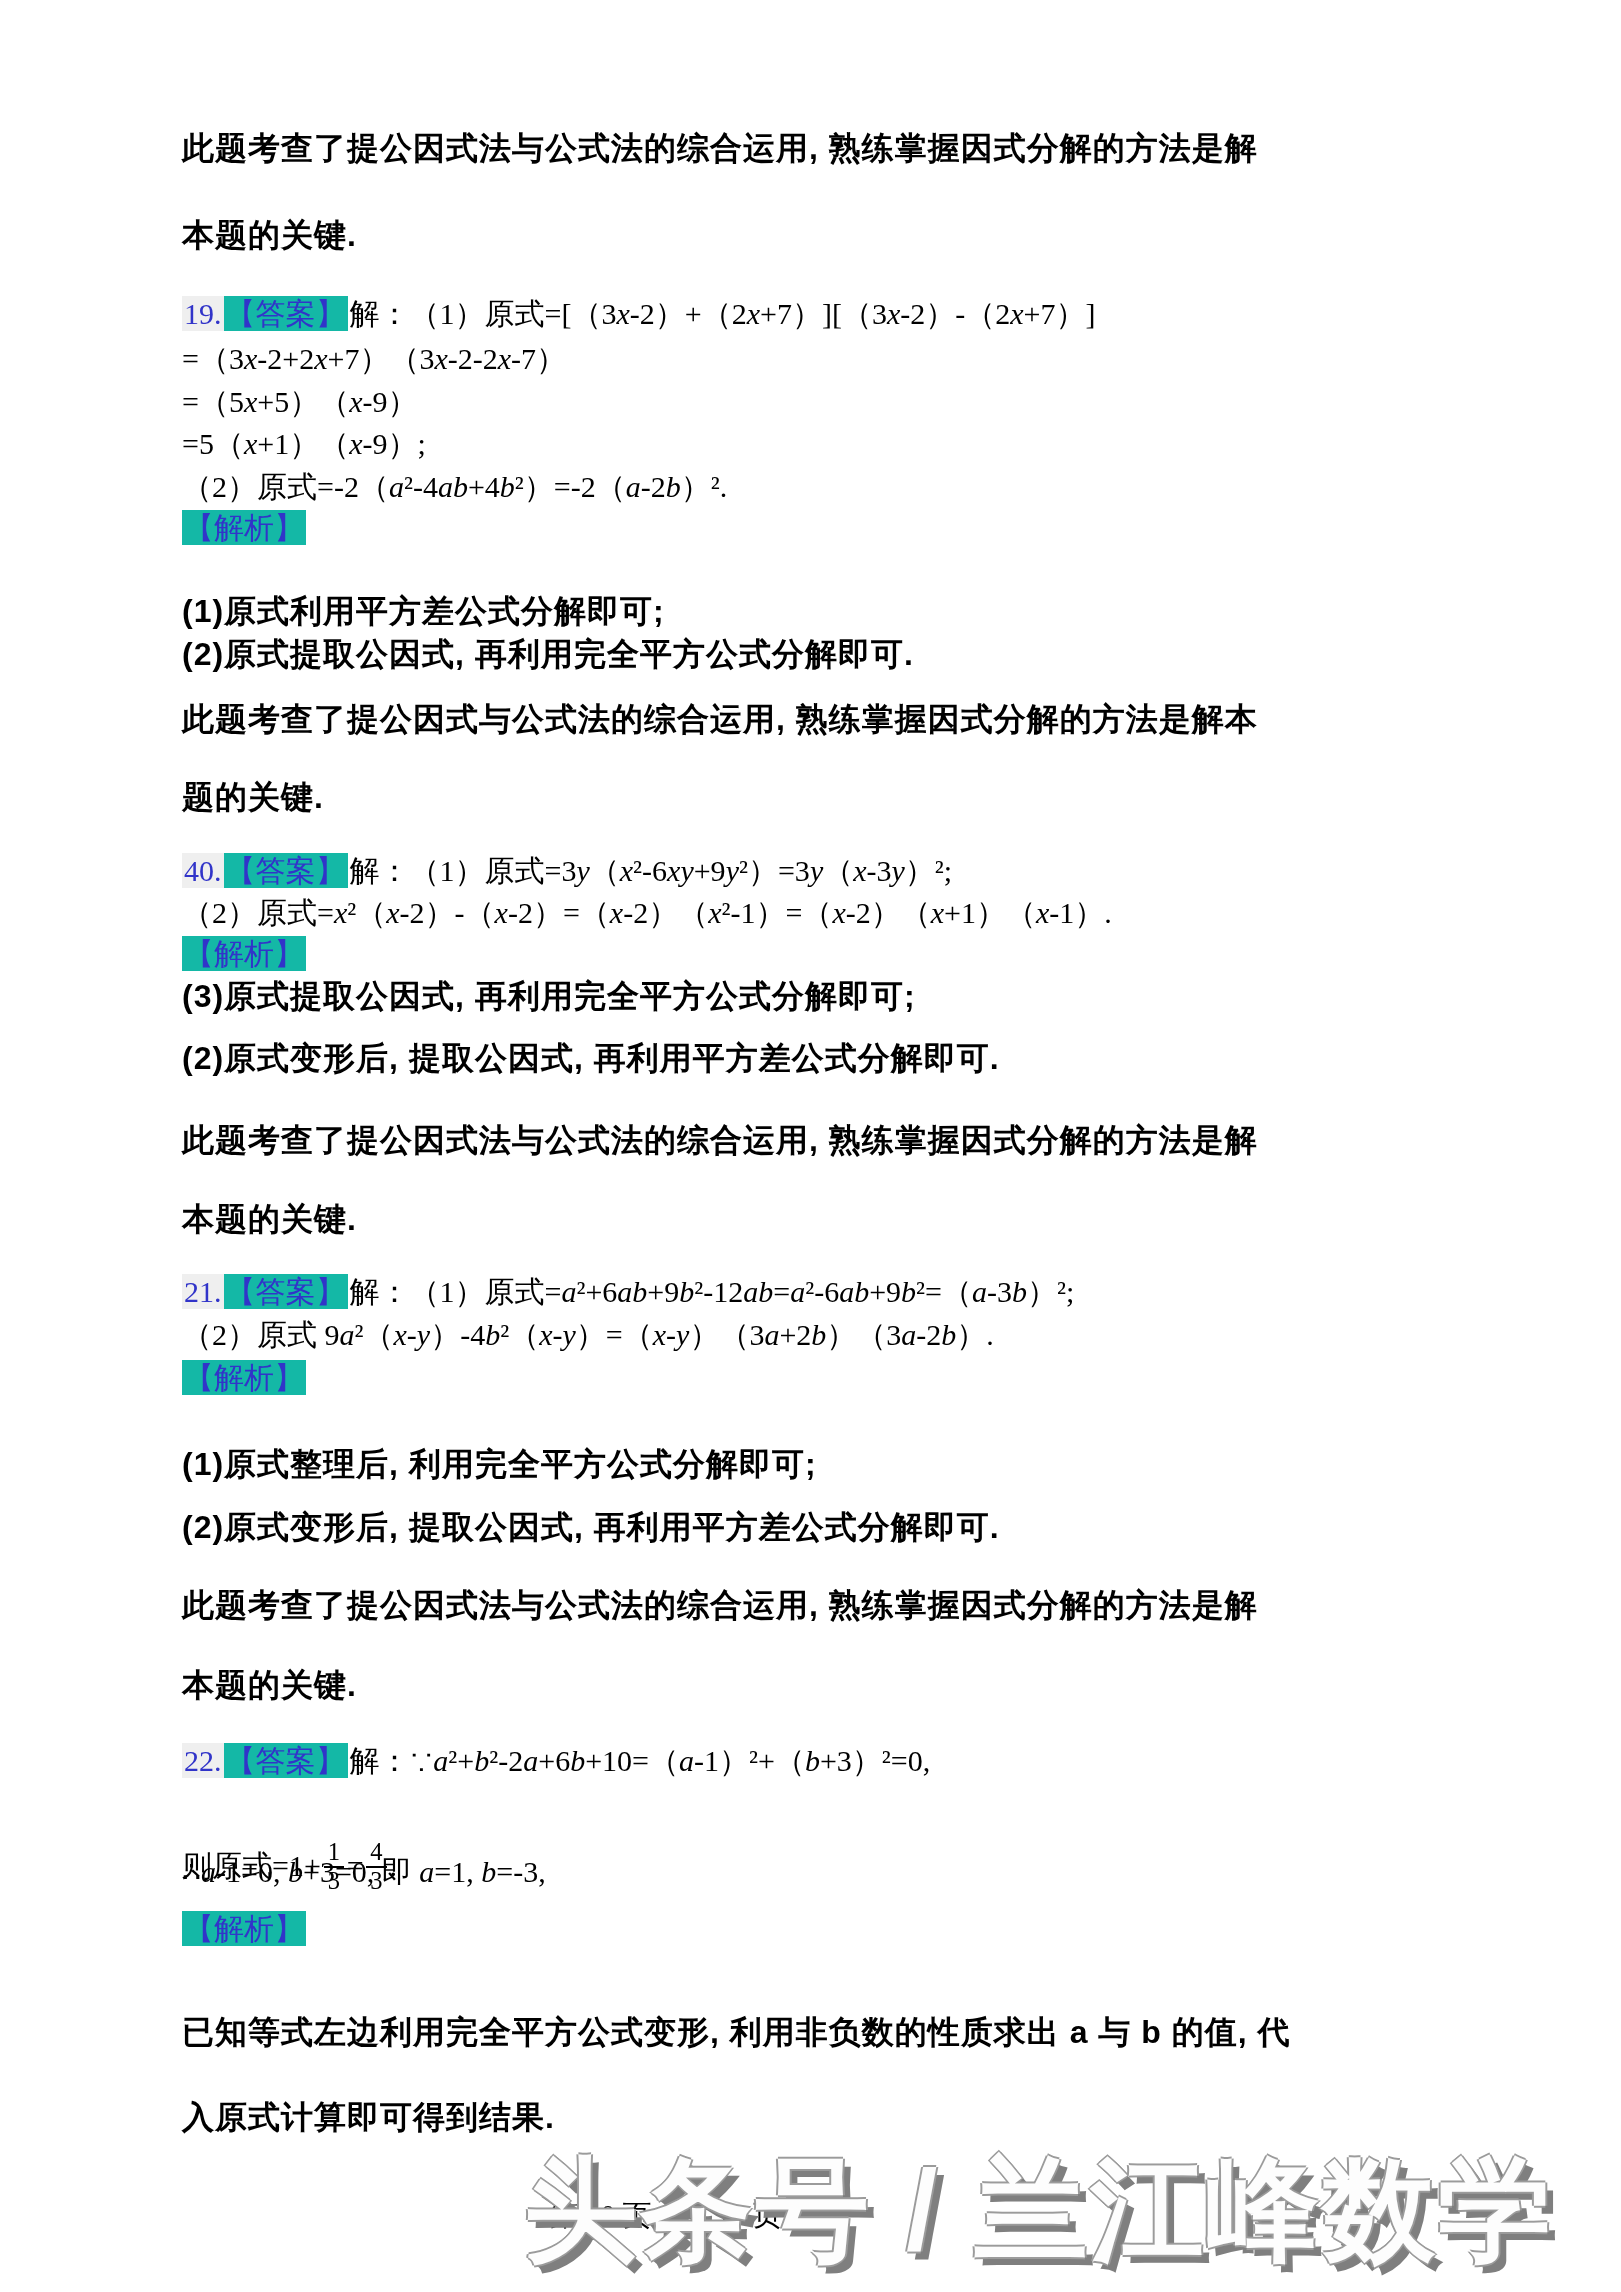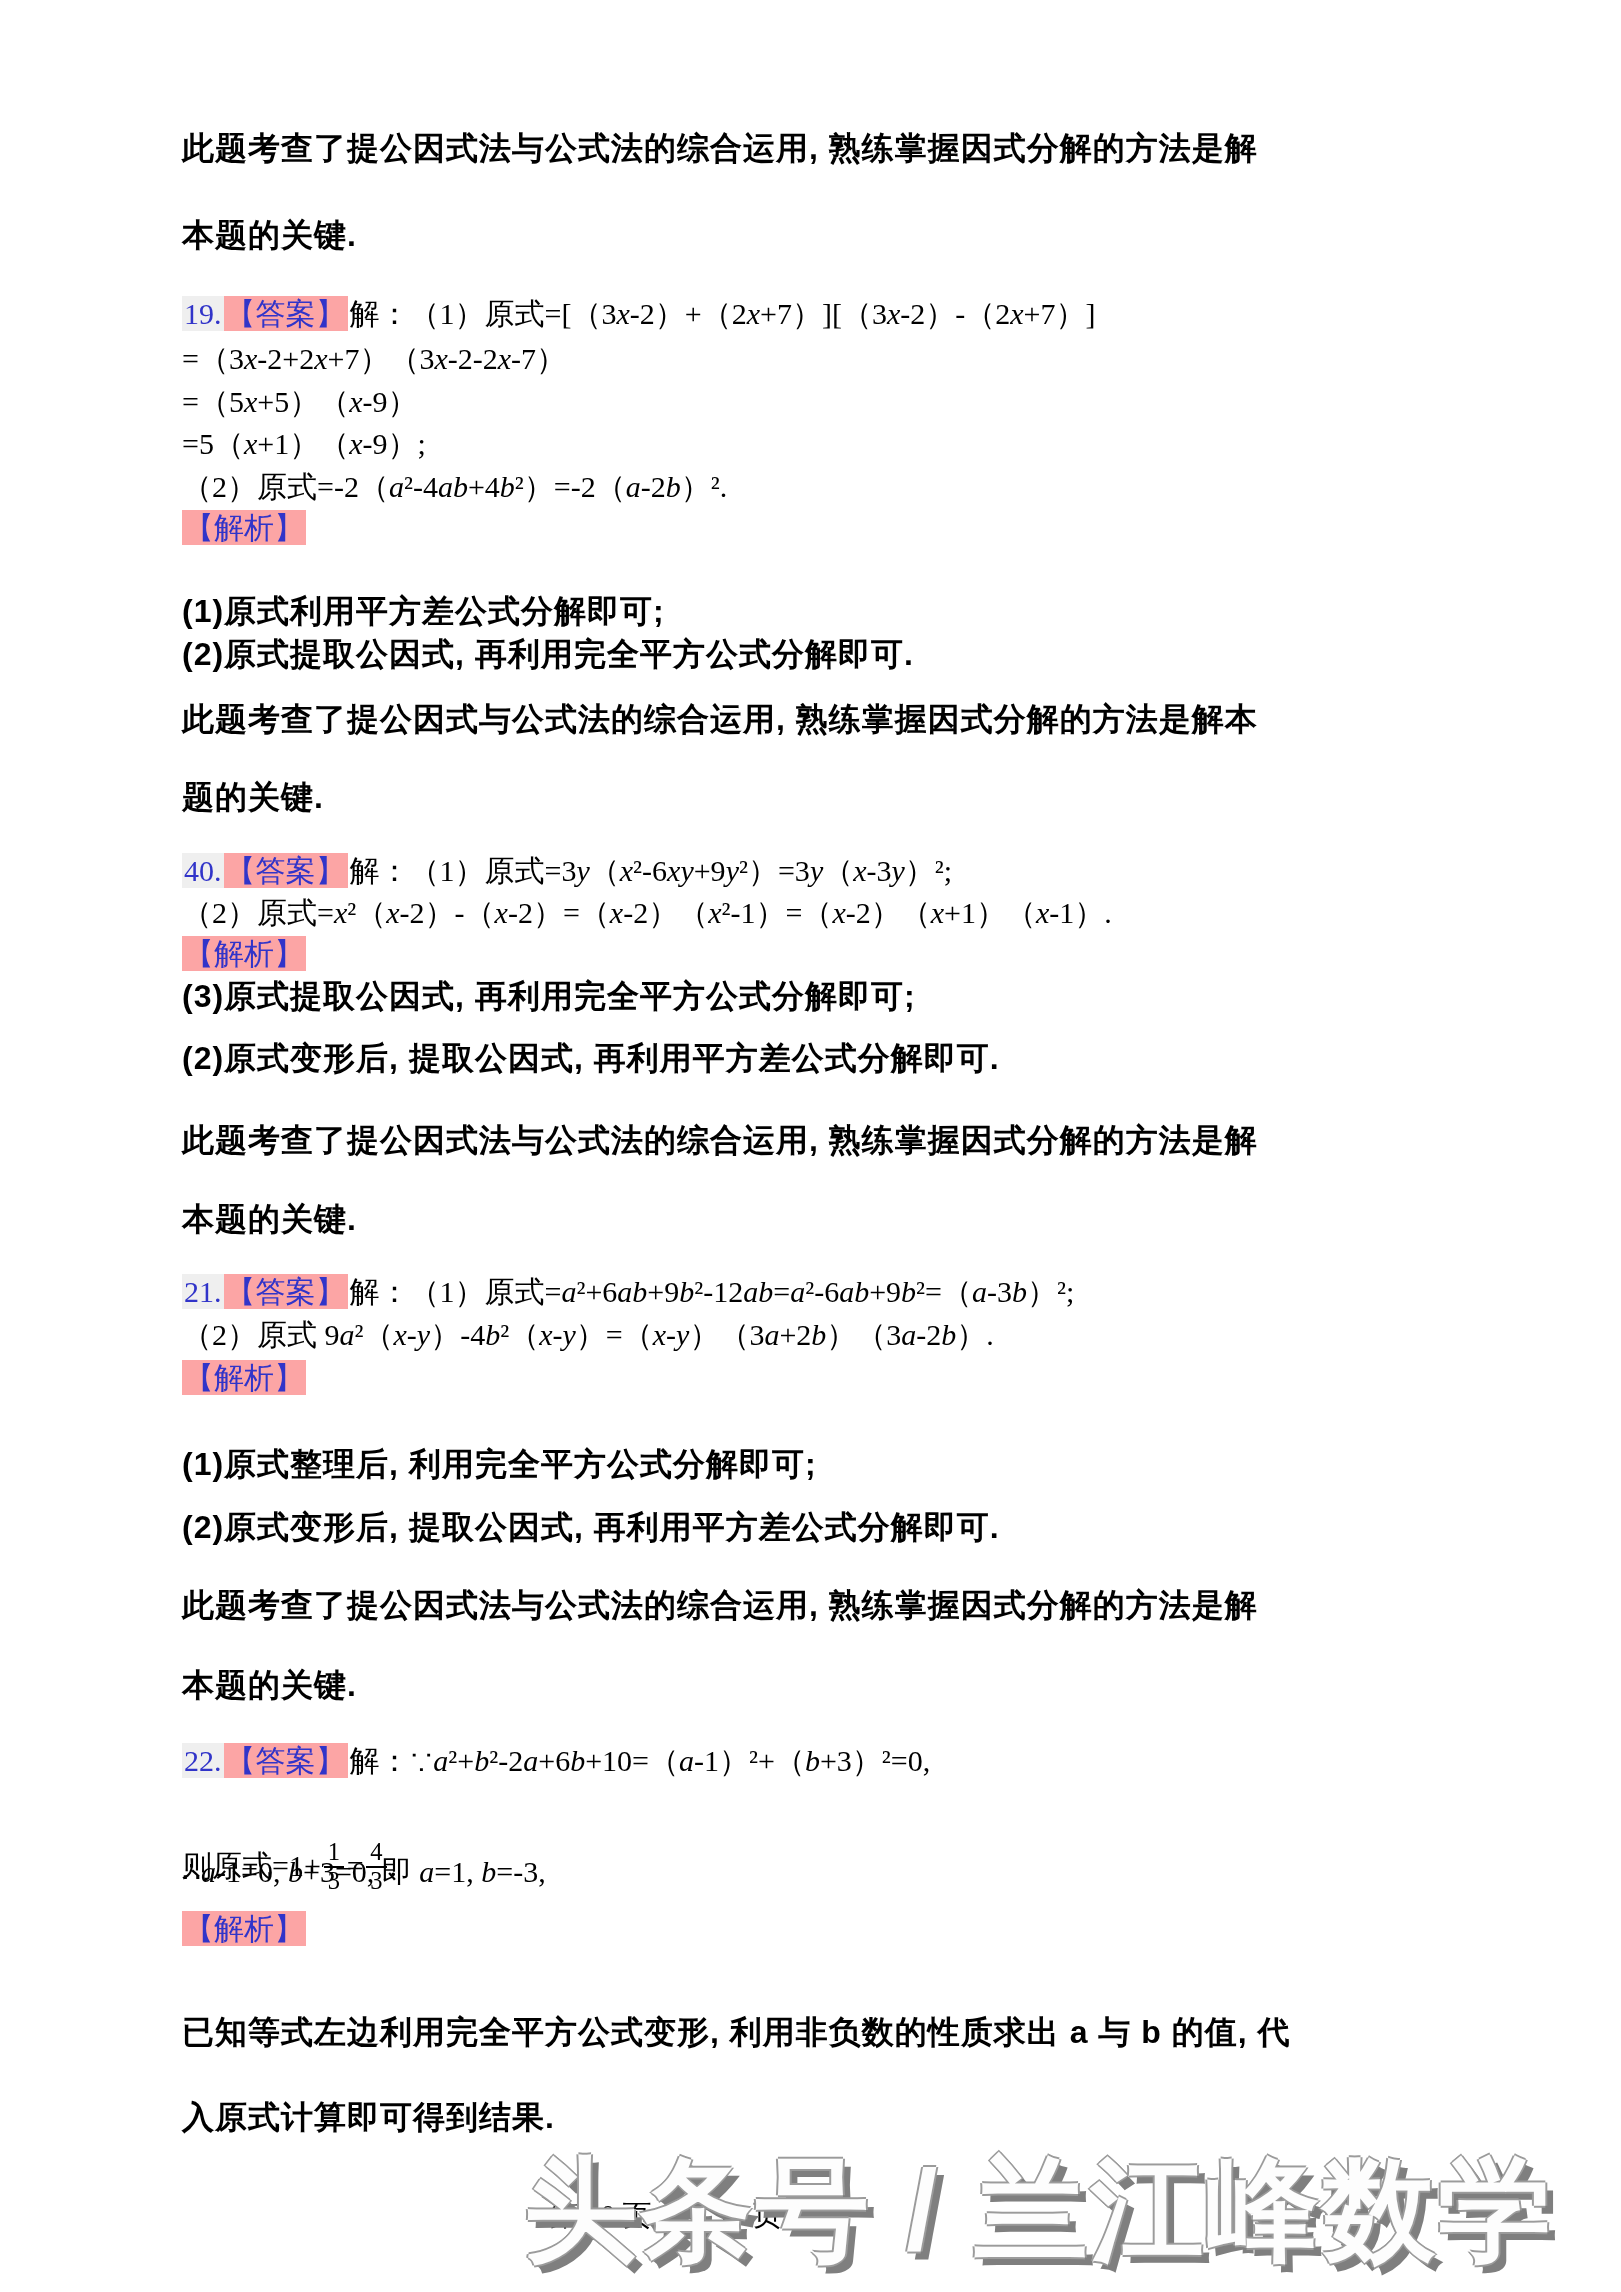--- a/index.html
+++ b/index.html
@@ -22,21 +22,21 @@
     font-weight:bold;
     font-size:32px;
     letter-spacing:1px;
   }
   .math{
     font-family:"Liberation Serif", serif;
     font-size:30px;
   }
   .blue{
     color:#3134c9;
-    background:#fca5a5;
+    background:#14b8a6;
     padding:1px 2px;
   }
   .blue.qnum{background:#efefef;margin-right:0;}
   .tag + .mathtext{margin-left:2px;}
   .mathtext i{font-style:italic;}
   .frac{
     display:inline-flex;
     flex-direction:column;
     align-items:center;
     vertical-align:middle;

